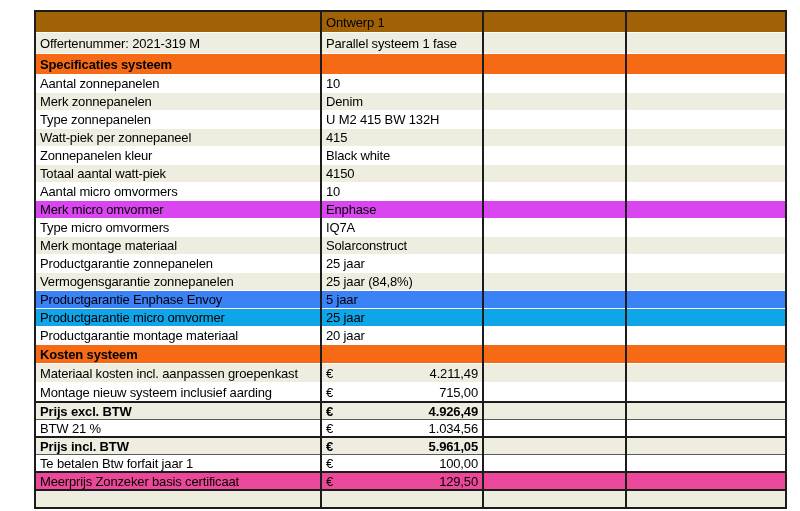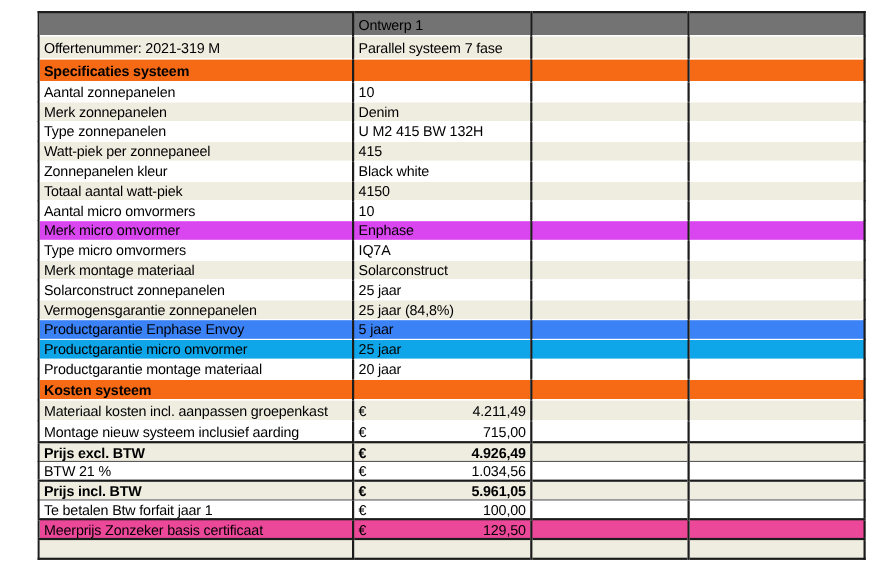--- a/index.html
+++ b/index.html
@@ -58,29 +58,29 @@
 
 <div class="sheet">
   <table class="offer">
     <colgroup>
       <col style="width:286px">
       <col style="width:162px">
       <col style="width:143px">
       <col style="width:160px">
     </colgroup>
     <tbody>
-        <tr class="h-a" style="background: #737373;">
+        <tr class="h-a" style="background: #a16207;">
           <td class="label-cell"></td>
           <td class="text-value">Ontwerp 1</td>
           <td></td>
           <td></td>
         </tr>
         <tr class="h-a" style="background: rgb(239, 236, 224);">
           <td class="label-cell">Offertenummer: 2021-319 M</td>
-          <td class="text-value">Parallel systeem 7 fase</td>
+          <td class="text-value">Parallel systeem 1 fase</td>
           <td></td>
           <td></td>
         </tr>
         <tr class="h-a bold" style="background: rgb(247, 106, 21);">
           <td class="label-cell">Specificaties systeem</td>
           <td class="text-value"></td>
           <td></td>
           <td></td>
         </tr>
         <tr class="h-b" style="background: rgb(255, 255, 255);">
@@ -137,21 +137,21 @@
           <td></td>
           <td></td>
         </tr>
         <tr class="h-b" style="background: rgb(239, 236, 224);">
           <td class="label-cell">Merk montage materiaal</td>
           <td class="text-value">Solarconstruct</td>
           <td></td>
           <td></td>
         </tr>
         <tr class="h-b" style="background: rgb(255, 255, 255);">
-          <td class="label-cell">Solarconstruct zonnepanelen</td>
+          <td class="label-cell">Productgarantie zonnepanelen</td>
           <td class="text-value">25 jaar</td>
           <td></td>
           <td></td>
         </tr>
         <tr class="h-b" style="background: rgb(239, 236, 224);">
           <td class="label-cell">Vermogensgarantie zonnepanelen</td>
           <td class="text-value">25 jaar (84,8%)</td>
           <td></td>
           <td></td>
         </tr>

